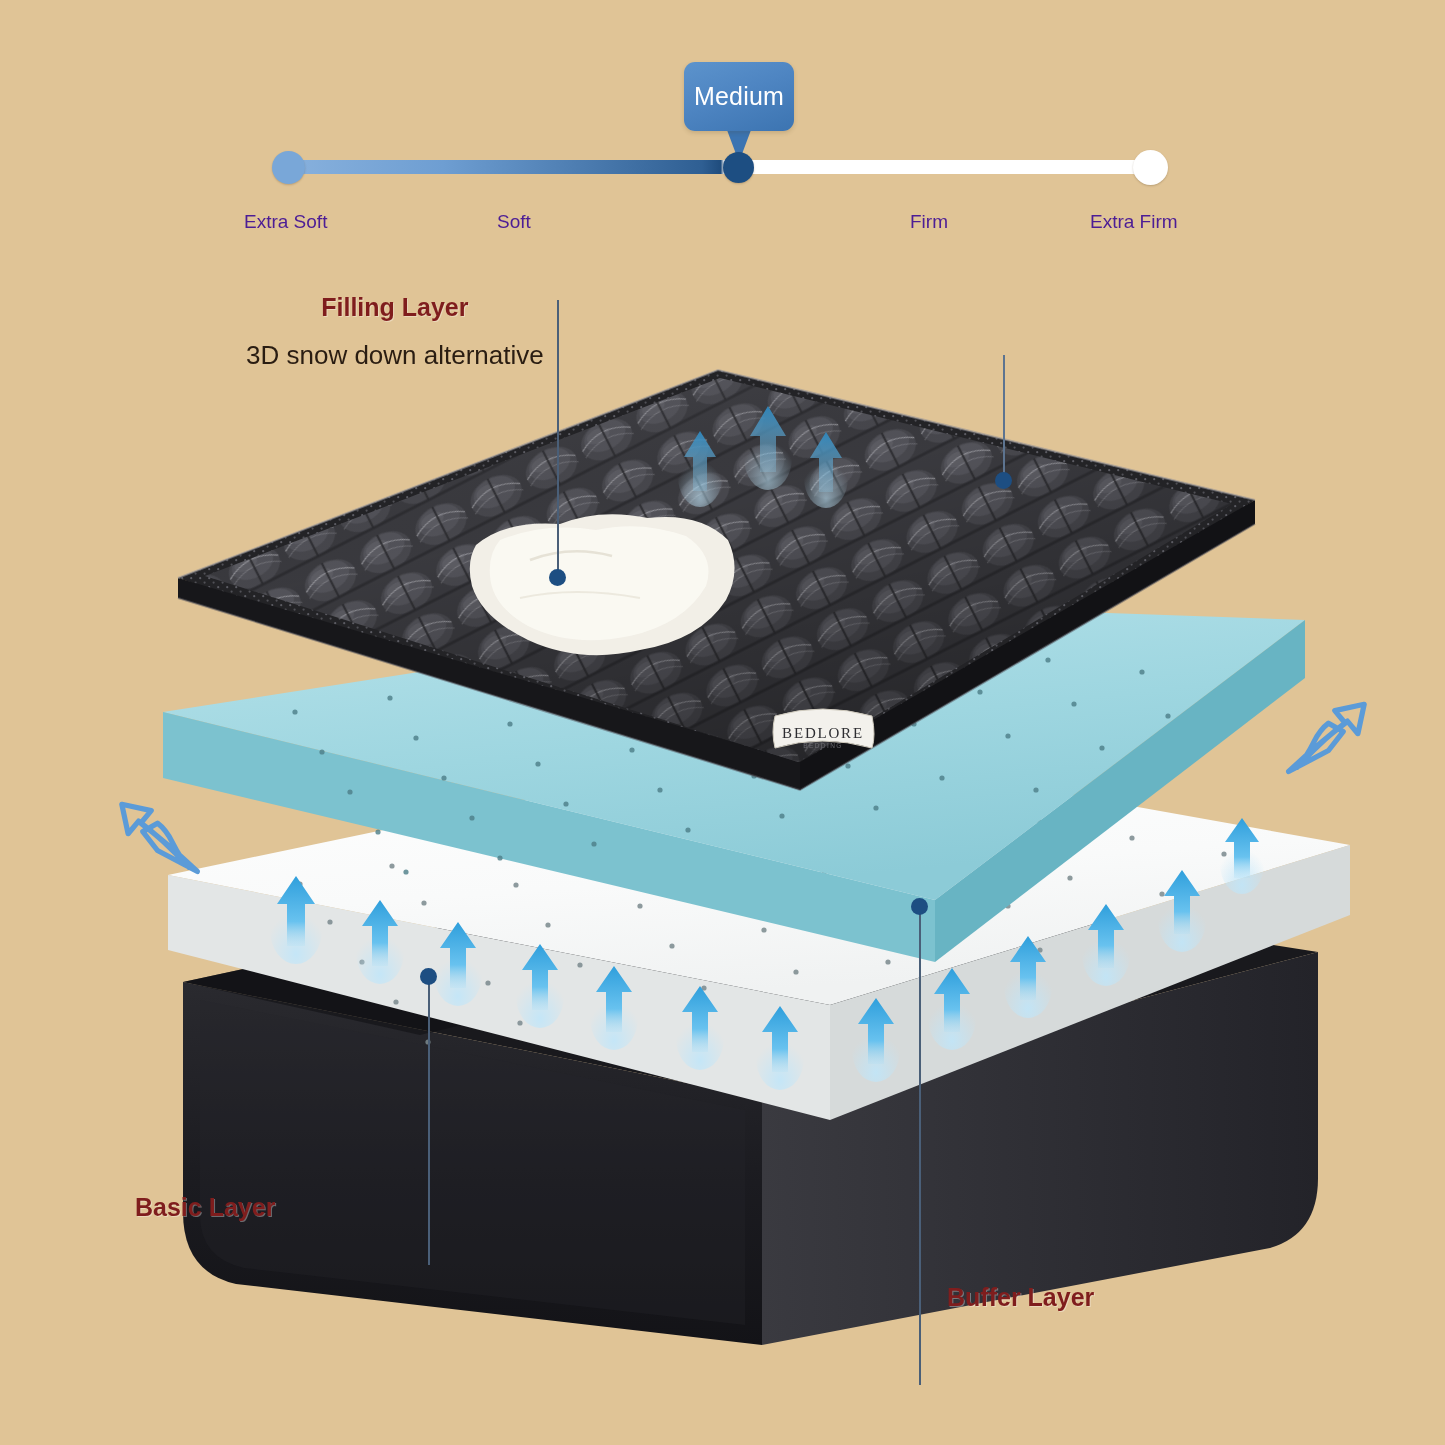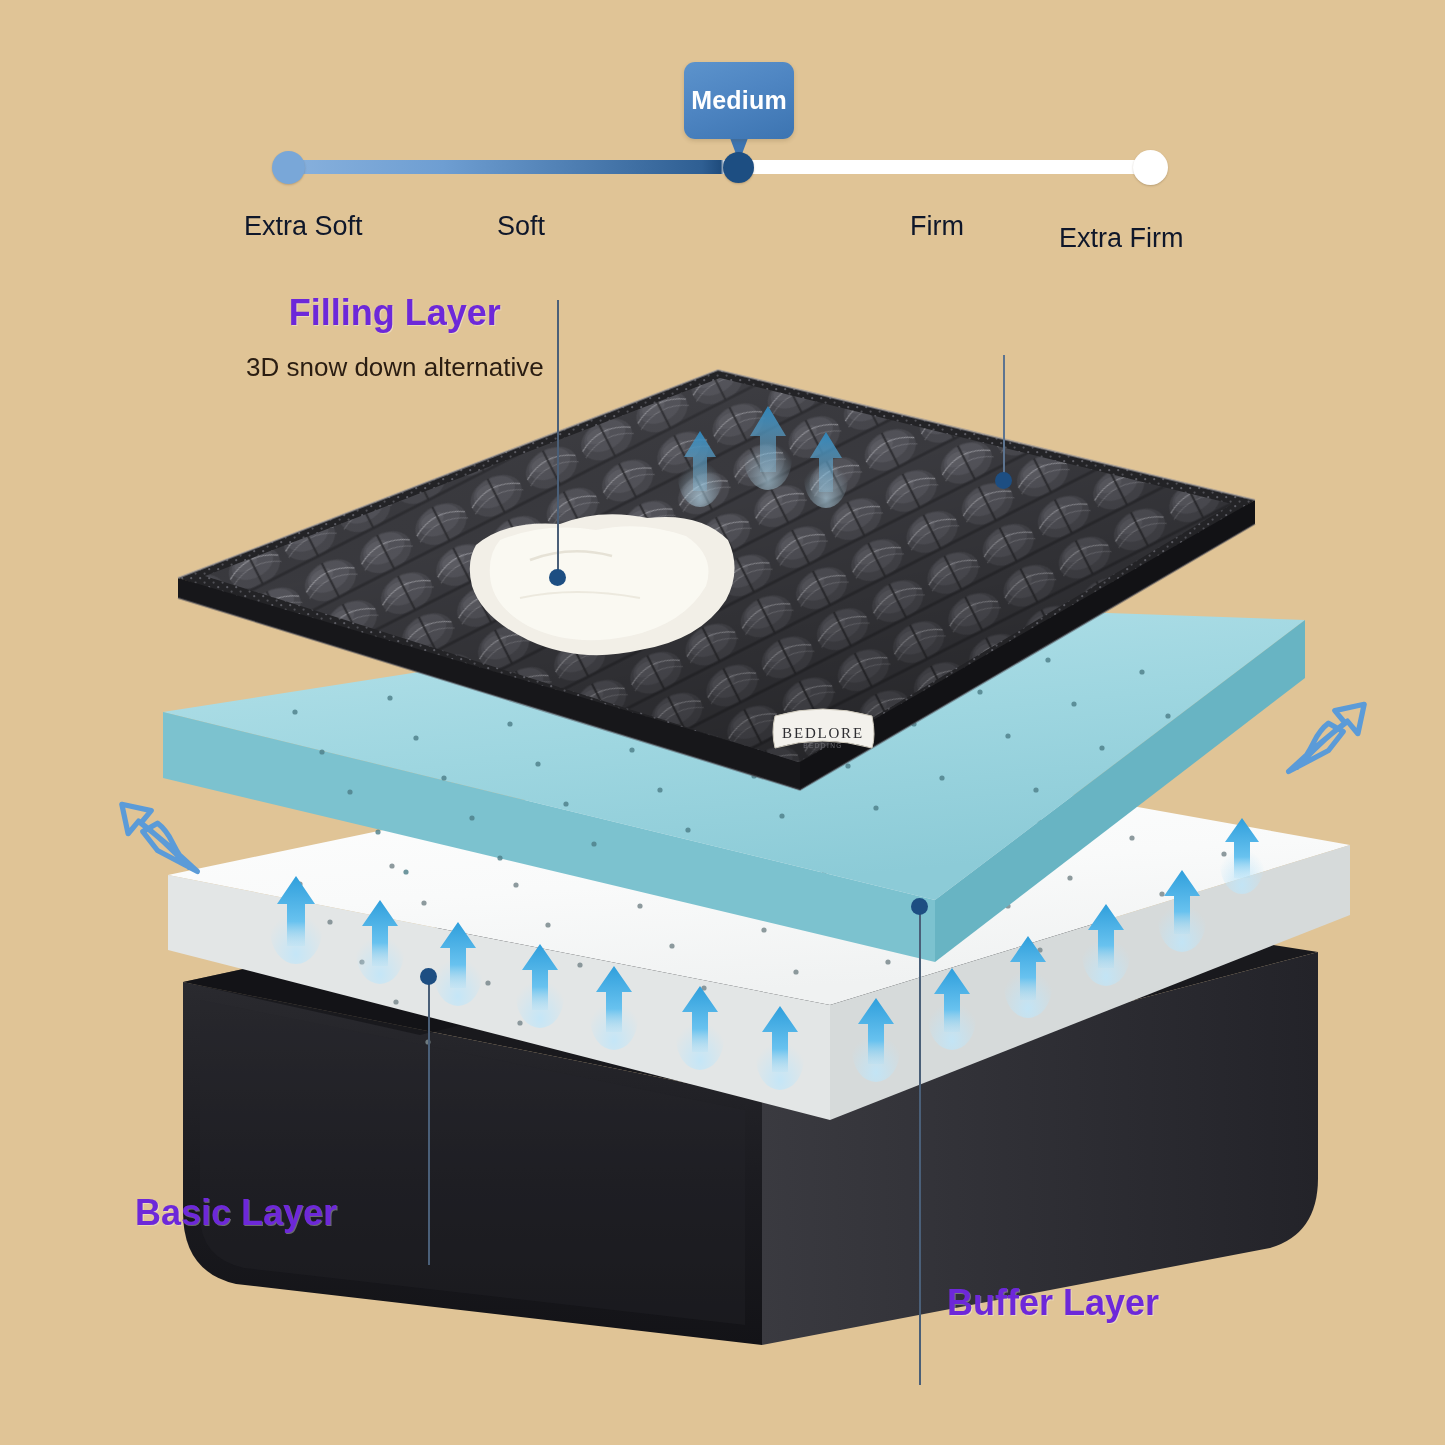--- a/index.html
+++ b/index.html
@@ -27,54 +27,54 @@
     border-radius:50%;
     box-shadow:0 1px 2px rgba(90,70,40,.28);
   }
   .knob-left  { left:272px; top:151px; width:33px; height:33px; background:#79a7d8; }
   .knob-mid   { left:723px; top:152px; width:31px; height:31px; background:#1d4e82; }
   .knob-right { left:1133px; top:150px; width:35px; height:35px; background:#ffffff; }
 
   .badge {
     position:absolute;
     left:684px; top:62px;
-    width:110px; height:77px;
+    width:110px; height:69px;
     border-radius:11px;
     background:linear-gradient(160deg,#5c93cc 0%,#4e85c2 45%,#3c74b1 100%);
     color:#ffffff;
-    font-size:25px; font-weight:bold;
+    font-size:25px; font-weight:normal;
     display:flex; align-items:center; justify-content:center;
     letter-spacing:.2px;
     box-shadow:0 2px 4px rgba(80,60,30,.18);
   }
   .badge-tail {
     position:absolute;
     left:724px; top:122px;
     width:0; height:0;
     border-left:15px solid transparent;
     border-right:15px solid transparent;
     border-top:40px solid #3c74b1;
   }
 
   .scale-label {
     position:absolute;
     top:211px;
-    font-size:27px;
-    color:#0f172a;
+    font-size:19px;
+    color:#4c1d95;
     white-space:nowrap;
   }
   .sl-0 { left:244px; }
   .sl-1 { left:497px; }
   .sl-2 { left:910px; }
-  .sl-3 { left:1059px;margin-top:12px; }
+  .sl-3 { left:1090px; }
 
   
   .callout { position:absolute; white-space:nowrap; }
   .callout .c-title {
-    font-size:36px; font-weight:bold; color:#6d28d9;
+    font-size:25px; font-weight:bold; color:#7f1d1d;
     text-shadow:1px 1px 0 rgba(255,255,255,.35);
     line-height:1.12;
   }
   .callout .c-sub {
     font-size:26px; color:#2a1d12; line-height:1.3; margin-top:18px;
   }
   .co-filling { left:246px; top:293px; text-align:center; }
   .co-surface { left:1018px; top:337px; }
   .co-basic   { left:135px; top:1193px; text-align:left; }
   .co-buffer  { left:947px; top:1283px; }

